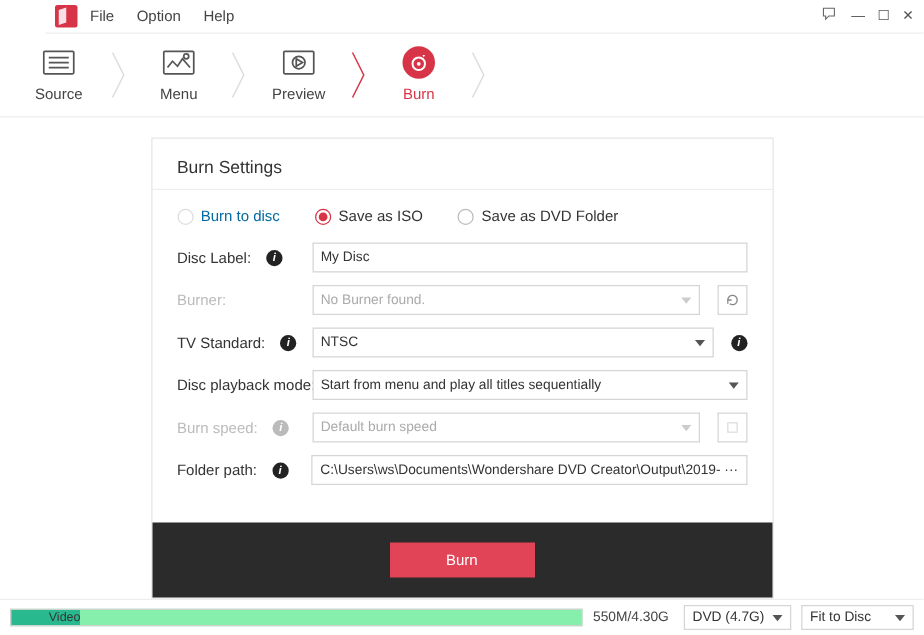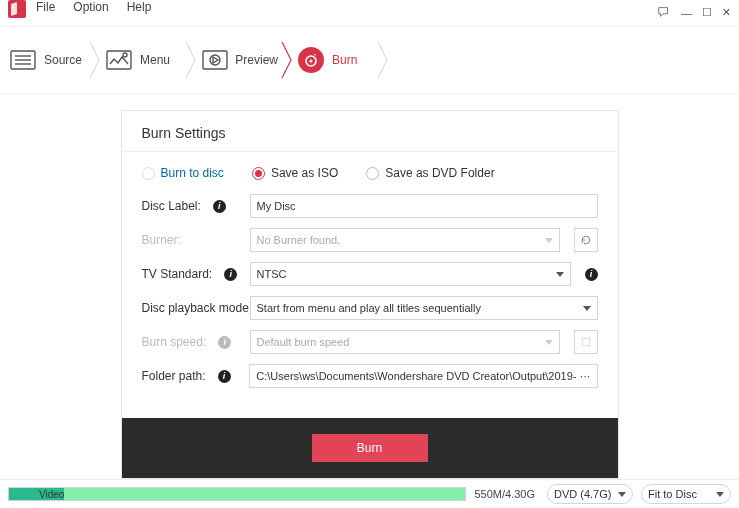--- a/index.html
+++ b/index.html
@@ -1,30 +1,30 @@
 <!DOCTYPE html>
 <html><head>
 <meta charset="utf-8">
 <style>
 * { box-sizing: border-box; margin: 0; padding: 0; }
 body { font-family: "Segoe UI", Arial, sans-serif; font-size: 12px; color: #333; background: #fff; width: 739px; height: 508px; overflow: hidden; display: flex; flex-direction: column; }
 
 
-.titlebar { height: 28px; display: flex; padding: 0 8px; border-bottom: 1px solid #eee; }
+.titlebar { height: 28px; display: flex; align-items: center; padding: 0 8px; border-bottom: 1px solid #eee; margin-left: 36px; }
 .logo { width: 18px; height: 18px; background: #d83448; margin-right: 10px; position: relative; border-radius: 2px; }
 .logo::after { content: ""; position: absolute; left: 3px; top: 3px; width: 6px; height: 12px; background: #fff; transform: skewY(-20deg); opacity: .85; }
 .menu { display: flex; gap: 18px; }
 .menu span { color: #444; cursor: default; }
 .win-controls { margin-left: auto; display: flex; gap: 10px; color: #555; align-items: center; }
 .win-controls span { font-size: 11px; }
 .feedback-icon svg { width: 14px; height: 14px; }
 
 
 .tabs { height: 70px; display: flex; align-items: center; padding: 0 8px; border-bottom: 1px solid #eee; gap: 0; }
-.tab { width: 78px; display: flex; align-items: center; gap: 6px; position: relative; cursor: pointer; }
+.tab { width: 78px; display: flex; flex-direction: column; align-items: center; gap: 6px; position: relative; cursor: pointer; }
 .tab .lbl { font-size: 12px; color: #444; }
 .tab .icon { width: 30px; height: 24px; display: flex; align-items: center; justify-content: center; }
 .tab svg { stroke: #555; fill: none; }
 .tab.active svg { stroke: #d83448; }
 .tab.active .lbl { color: #d83448; }
 .tab.active .burn-circle { background: #d83448; border-radius: 50%; width: 26px; height: 26px; display: flex; align-items: center; justify-content: center; }
 .tab.active .burn-circle svg { stroke: #fff; }
 .chev { width: 18px; display: flex; align-items: center; justify-content: center; color: #ccc; }
 .chev svg { stroke: #ddd; fill: none; }
 .chev.active svg { stroke: #d83448; }
@@ -66,21 +66,21 @@
 
 .panel-footer { background: #2b2b2b; padding: 16px 0; display: flex; justify-content: center; }
 .burn-btn { background: #e14457; color: #fff; border: none; width: 116px; height: 28px; font-size: 12px; cursor: pointer; }
 
 
 .statusbar { height: 30px; border-top: 1px solid #eee; display: flex; align-items: center; padding: 0 8px; gap: 8px; }
 .progress { flex: 1; height: 14px; border: 1px solid #d0d0d0; position: relative; overflow: hidden; background: #86efac; }
 .progress .fill { position: absolute; left: 0; top: 0; bottom: 0; width: 12%; background: #29b98f; }
 .progress .plabel { position: absolute; left: 30px; top: 0; line-height: 13px; font-size: 10px; color: #333; }
 .size { font-size: 11px; color: #444; margin-right: 4px; }
-.statusbar .select { width: 86px; font-size: 11px; height: 20px; border-radius: 10px; }
+.statusbar .select { width: 86px; font-size: 11px; height: 20px; }
 .statusbar .sel2 { width: 90px; }
 </style>
 </head>
 <body>
 
 <div class="titlebar">
   <div class="logo"></div>
   <div class="menu">
     <span>File</span>
     <span>Option</span>

